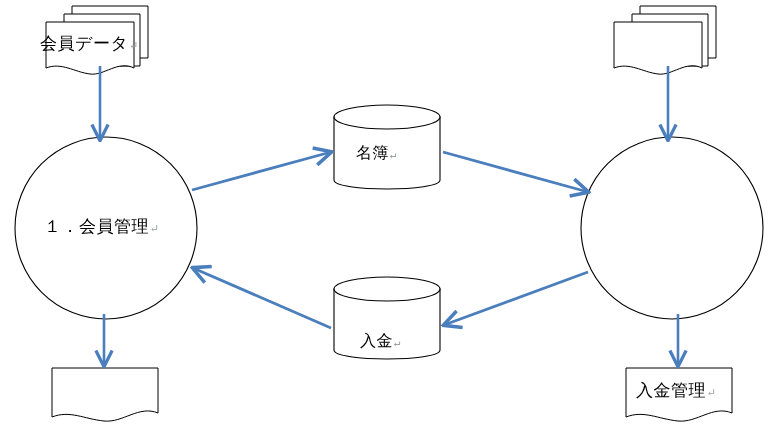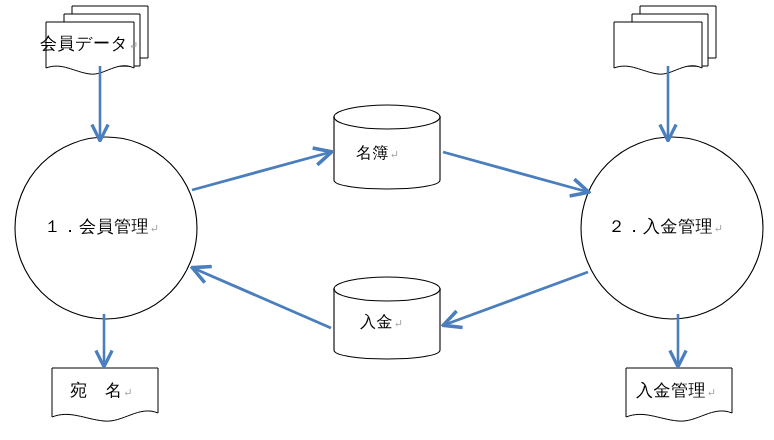--- a/index.html
+++ b/index.html
@@ -41,31 +41,32 @@
   }
   .lbl-doc-in {
     font-size: 17px;
   }
   .lbl-process {
     font-size: 17px;
     text-align: right;
   }
   .lbl-store {
     font-size: 16px;
+    font-family: Liberation Mono, monospace;
   }
   .lbl-doc-out {
     font-size: 17px;
   }
   
   #label-member-data   { left: 40px;  top: 32px;  }
   #label-payment-data  { left: 608px; top: 32px;  }
   #label-process-1     { left: 44px;  top: 215px; }
   #label-process-2     { left: 608px; top: 215px; }
   #label-store-roster  { left: 356px; top: 143px; }
-  #label-store-payment { left: 360px; top: 312px; }
+  #label-store-payment { left: 360px; top: 331px; }
   #label-addressee     { left: 70px;  top: 379px; }
   #label-payment-info  { left: 636px; top: 379px; }
 </style>
 </head>
 <body>
 
 <div id="diagram-canvas">
 
   <svg id="diagram-svg" viewBox="0 0 774 440" xmlns="http://www.w3.org/2000/svg">
     <defs>
@@ -131,23 +132,21 @@
     <line x1="104" y1="314" x2="104" y2="366" stroke="#4A7EBD" stroke-width="2.6" marker-end="url(#arrowOpen)"></line>
 
     <line x1="678" y1="314" x2="678" y2="366" stroke="#4A7EBD" stroke-width="2.6" marker-end="url(#arrowOpen)"></line>
   </svg>
 
   <div class="shape-label lbl-doc-in" id="label-member-data"><span>会員データ</span><span class="pilcrow">↵</span></div>
 
 
   <div class="shape-label lbl-process" id="label-process-1"><span>１．会員管理</span><span class="pilcrow">↵</span></div>
 
-  <div class="shape-label lbl-process" id="label-process-2"><span>２．入金管理</span><span class="pilcrow">↵</span></div>
 
   <div class="shape-label lbl-store" id="label-store-roster"><span>名簿</span><span class="pilcrow">↵</span></div>
 
   <div class="shape-label lbl-store" id="label-store-payment"><span>入金</span><span class="pilcrow">↵</span></div>
 
-  <div class="shape-label lbl-doc-out" id="label-addressee"><span>宛　名</span><span class="pilcrow">↵</span></div>
 
   <div class="shape-label lbl-doc-out" id="label-payment-info"><span>入金管理</span><span class="pilcrow">↵</span></div>
 
 </div>
 
 </body></html>

